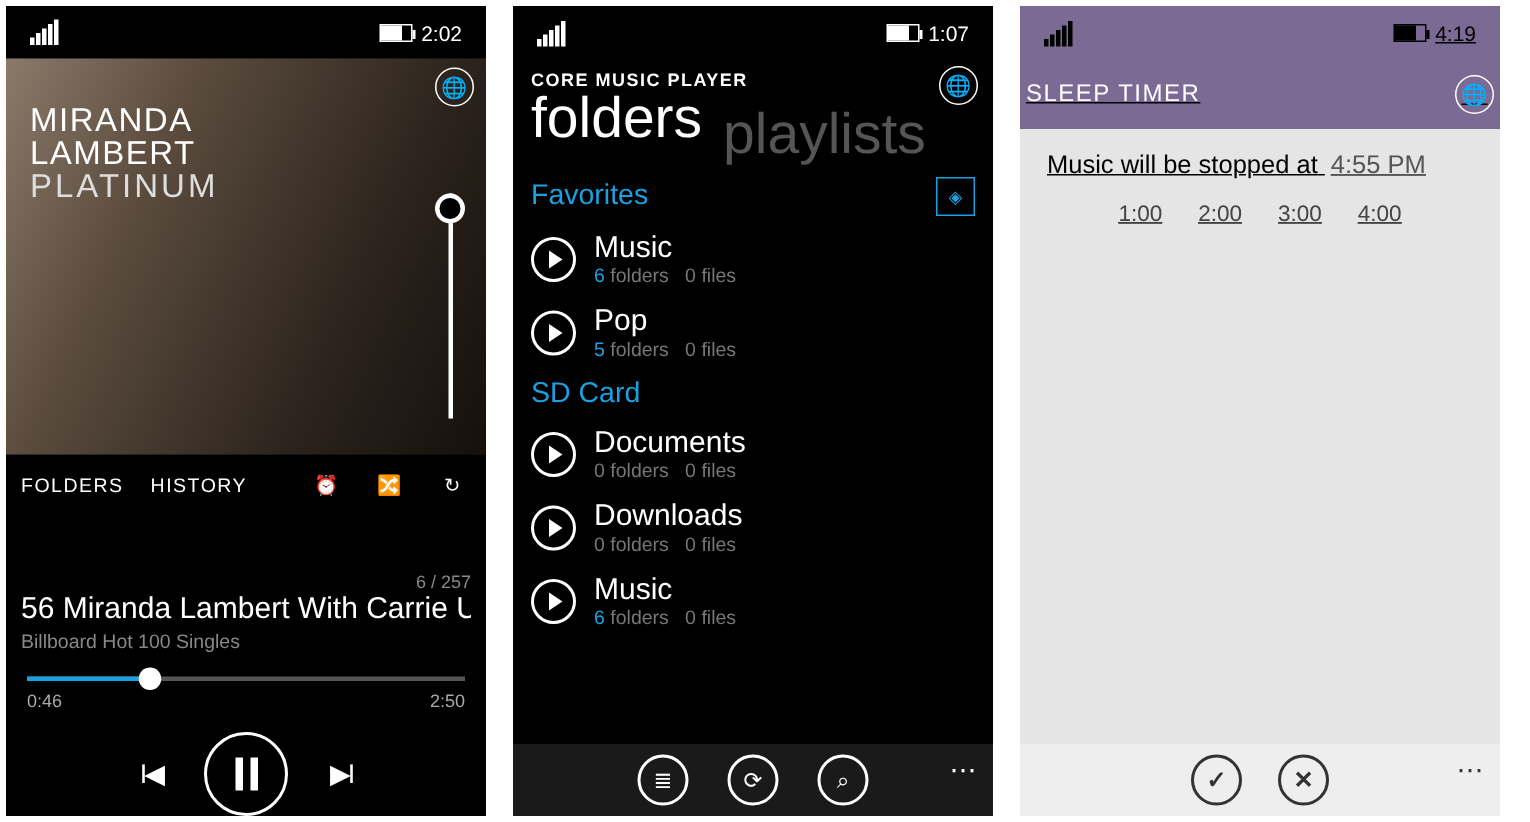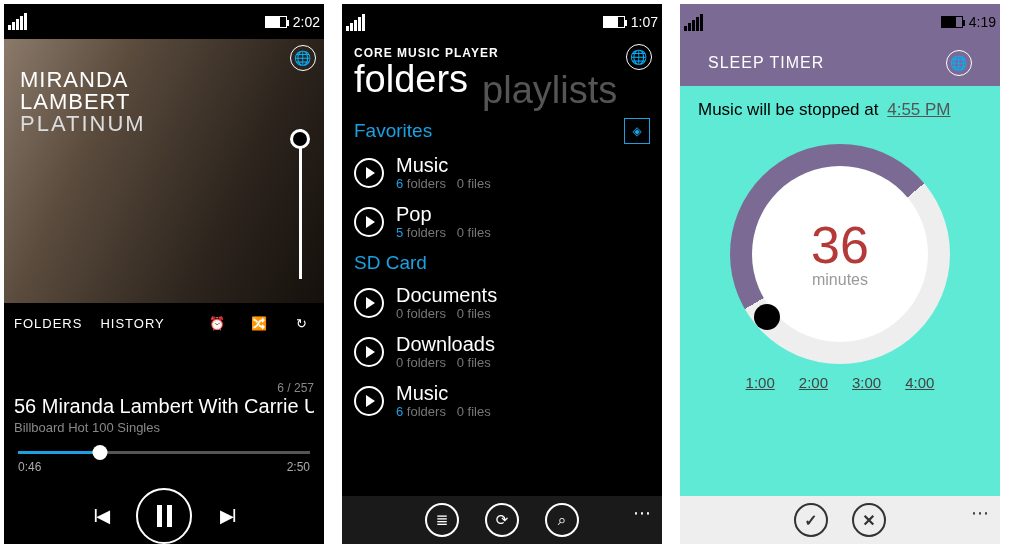--- a/index.html
+++ b/index.html
@@ -1,21 +1,21 @@
 <!DOCTYPE html>
 <html><head>
 <meta charset="utf-8">
 <style>
   * { margin: 0; padding: 0; box-sizing: border-box; font-family: "Segoe UI", Arial, sans-serif; }
   body { background: #fff; display: flex; gap: 18px; padding: 4px; }
   .phone { width: 320px; height: 540px; background: #000; color: #fff; position: relative; overflow: hidden; display: flex; flex-direction: column; }
-  .phone.light { background: #5eead4; color: #000; }
-
-  
-  .statusbar { height: 36px; display: flex; align-items: center; justify-content: space-between; padding: 2px 4px; font-size: 14px; }
+  .phone.light { background: #e5e5e5; color: #000; text-decoration: underline; }
+
+  
+  .statusbar { height: 36px; display: flex; align-items: center; justify-content: space-between; padding: 2px 16px; font-size: 14px; }
   .sb-left, .sb-right { display: flex; align-items: center; gap: 6px; }
   .signal { display: inline-flex; align-items: flex-end; gap: 1px; }
   .signal span { width: 3px; background: currentColor; }
   .signal span:nth-child(1){height:5px}.signal span:nth-child(2){height:8px}
   .signal span:nth-child(3){height:11px}.signal span:nth-child(4){height:14px}
   .signal span:nth-child(5){height:17px}
   .batt { width: 22px; height: 12px; border: 1px solid currentColor; position: relative; }
   .batt::after { content:""; position:absolute; right:-3px; top:3px; width:2px; height:6px; background: currentColor; }
   .batt i { display:block; width:70%; height:100%; background: currentColor; }
 
@@ -59,21 +59,21 @@
   .play-outline { width:30px; height:30px; border:2px solid #fff; border-radius:50%; display:flex; align-items:center; justify-content:center; flex-shrink:0;}
   .play-outline::after{content:"";border-left:9px solid #fff;border-top:6px solid transparent;border-bottom:6px solid transparent;margin-left:3px;}
   .folder-name { font-size:20px; font-weight:300; line-height:1.1; }
   .folder-sub { font-size:13px; color:#777; }
   .folder-sub .acc{color:#1ba1e2;}
   .appbar { position:absolute; bottom:0; left:0; right:0; height:48px; background:#1a1a1a; display:flex; justify-content:center; align-items:center; gap:26px; }
   .appbar .round { width:34px; height:34px; border:2px solid #fff; border-radius:50%; display:flex; align-items:center; justify-content:center; font-size:15px;}
   .appbar-dots{position:absolute;right:10px;top:6px;font-size:18px;letter-spacing:1px;}
 
   
-  .purple-bar { background:#7b6a93; color:#fff; padding:10px 28px; display:flex; justify-content:space-between; align-items:center; }
+  .purple-bar { background:#7b6a93; color:#fff; padding:10px 4px; display:flex; justify-content:space-between; align-items:center; }
   .purple-bar .title{font-size:16px; letter-spacing:1px;}
   .stop-line { padding:14px 18px; font-size:17px; }
   .stop-line .time{ text-decoration:underline; color:#555; margin-left:4px;}
   .dial-wrap { position:relative; width:220px; height:220px; margin:10px auto; }
   .dial-inner { position:absolute; top:22px; left:22px; right:22px; bottom:22px; background:#fff; border-radius:50%; display:flex; flex-direction:column; align-items:center; justify-content:center; }
   .dial-num { color:#b43a3a; font-size:52px; font-weight:300; line-height:1; }
   .dial-lbl { color:#999; font-size:16px; }
   .dial-arc { position:absolute; inset:0; border-radius:50%;
     background: conic-gradient(from 0deg, #7b6a93 0deg 50deg, #eee 50deg 240deg, #7b6a93 240deg 360deg); }
   .dial-knob { position:absolute; width:26px; height:26px; background:#000; border-radius:50%; left:24px; top:160px; }
@@ -257,28 +257,20 @@
   <div class="purple-bar">
     <span class="title">SLEEP TIMER</span>
     <span class="globe-btn" style="position:static;border-color:#fff;color:#fff">🌐</span>
   </div>
 
   <div class="stop-line">
     <span>Music will be stopped at</span>
     <span class="time">4:55 PM</span>
   </div>
 
-  <div class="dial-wrap">
-    <div class="dial-arc"></div>
-    <div class="dial-inner">
-      <div class="dial-num">36</div>
-      <div class="dial-lbl">minutes</div>
-    </div>
-    <div class="dial-knob"></div>
-  </div>
 
   <div class="presets">
     <span>1:00</span>
     <span>2:00</span>
     <span>3:00</span>
     <span>4:00</span>
   </div>
 
   <div class="appbar3">
     <div class="round">✓</div>

